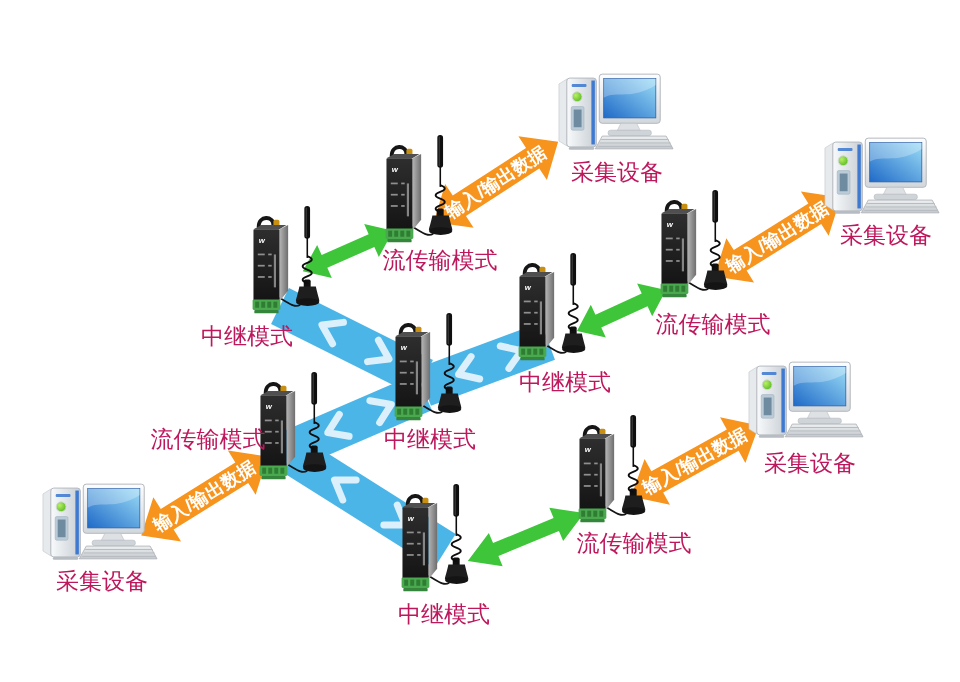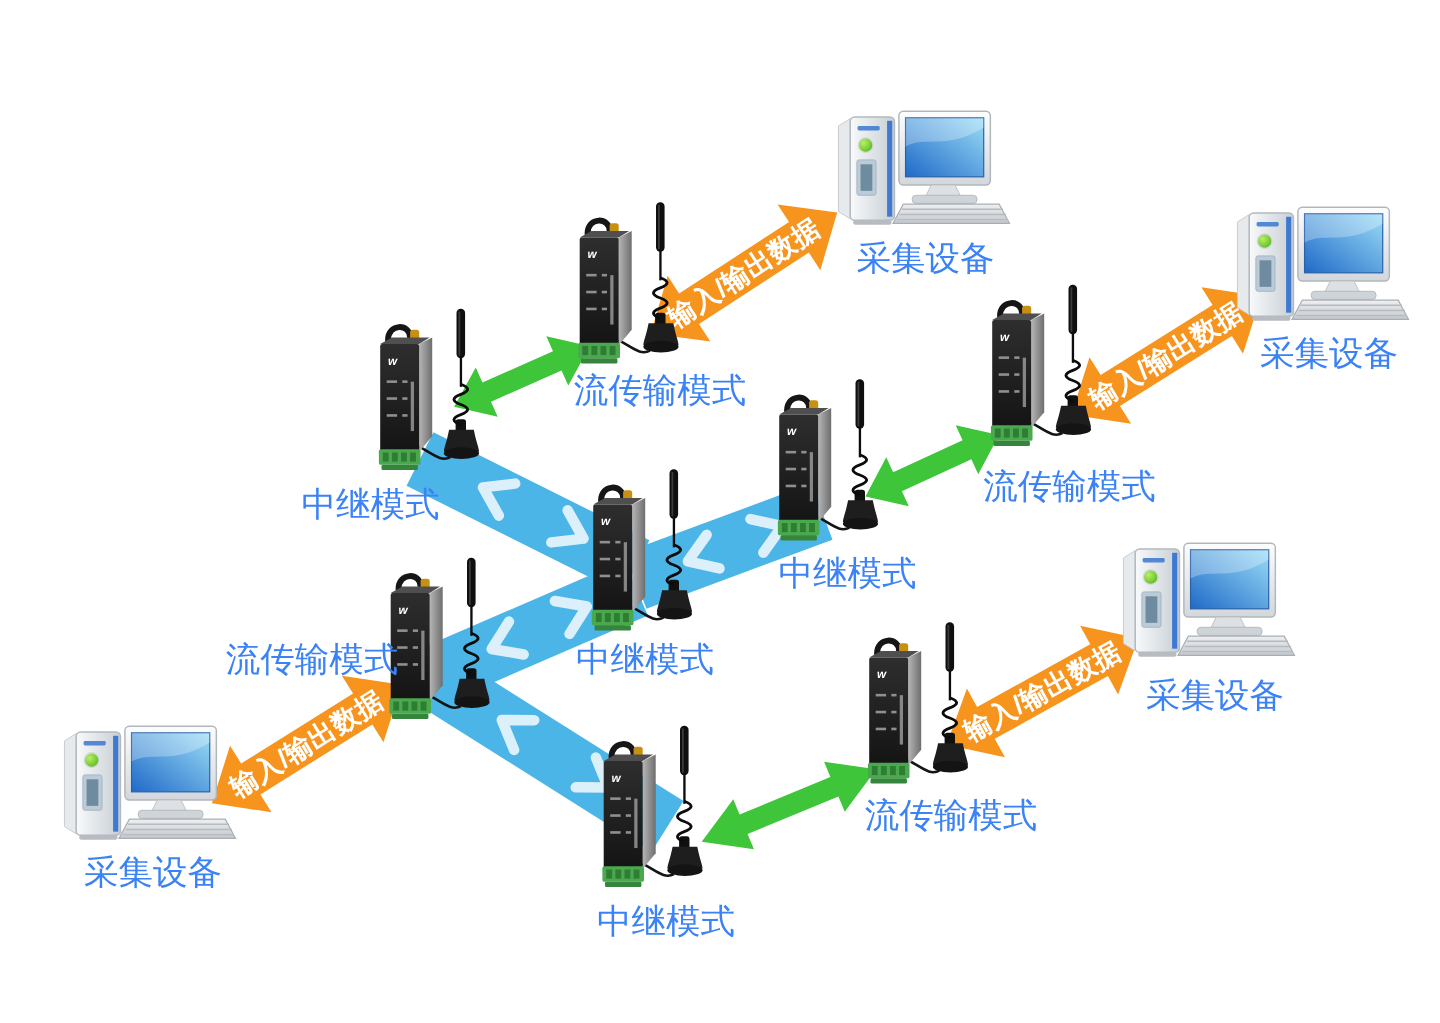--- a/index.html
+++ b/index.html
@@ -12,21 +12,21 @@
     position:absolute;z-index:1;display:flex;align-items:center;justify-content:center;
   }
   .io-arrow svg{position:absolute;left:0;top:0;width:100%;height:100%;}
   .io-text{
     position:relative;color:#ffffff;font-weight:bold;font-size:18px;
     letter-spacing:0.5px;white-space:nowrap;text-align:center;
   }
   .node{position:absolute;z-index:2;}
   .node-label{
     position:absolute;z-index:3;width:160px;text-align:center;
-    font-size:23px;color:#3b82f6;white-space:nowrap;
+    font-size:23px;color:#be185d;white-space:nowrap;
   }
   .defs-holder{position:absolute;width:0;height:0;overflow:hidden;}
 </style>
 </head>
 <body>
 
 <svg class="defs-holder" aria-hidden="true">
   <defs>
     <linearGradient id="g-side" x1="0" y1="0" x2="1" y2="0">
       <stop offset="0" stop-color="#b5b5b5"></stop>

